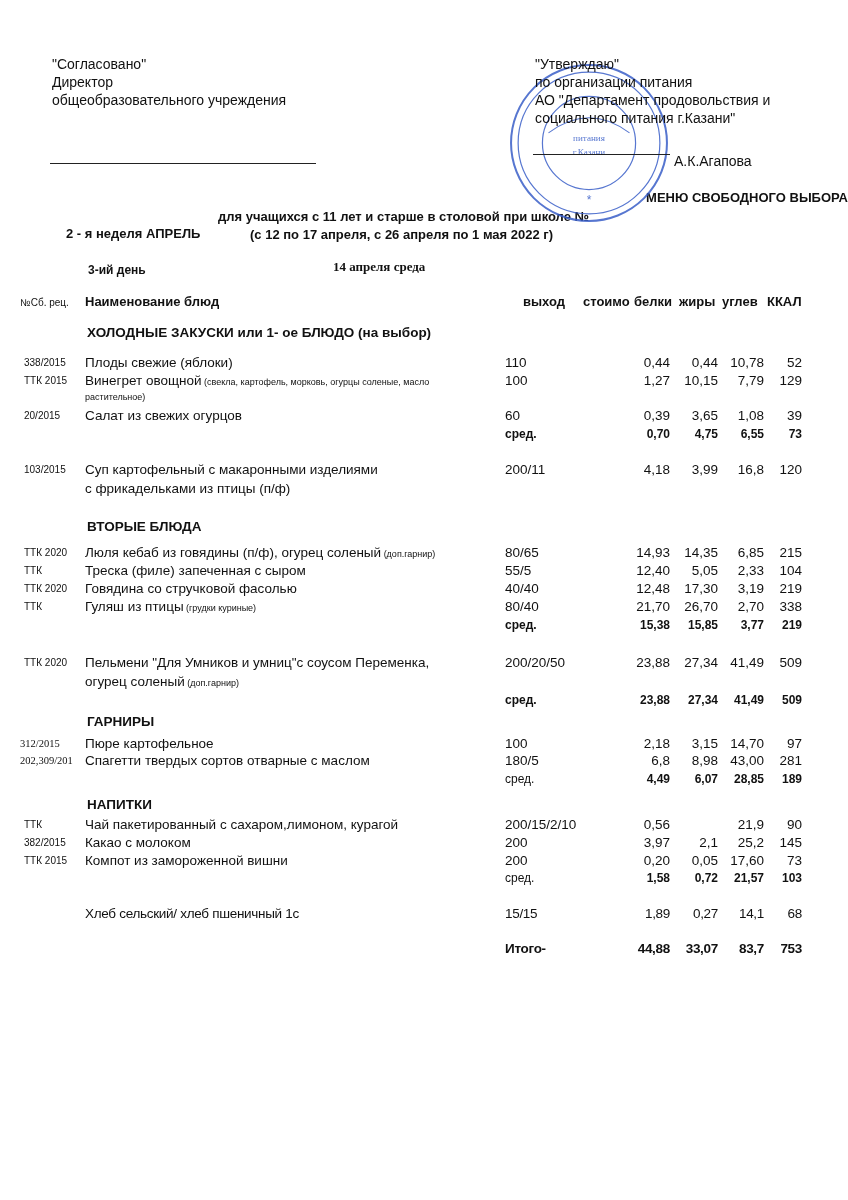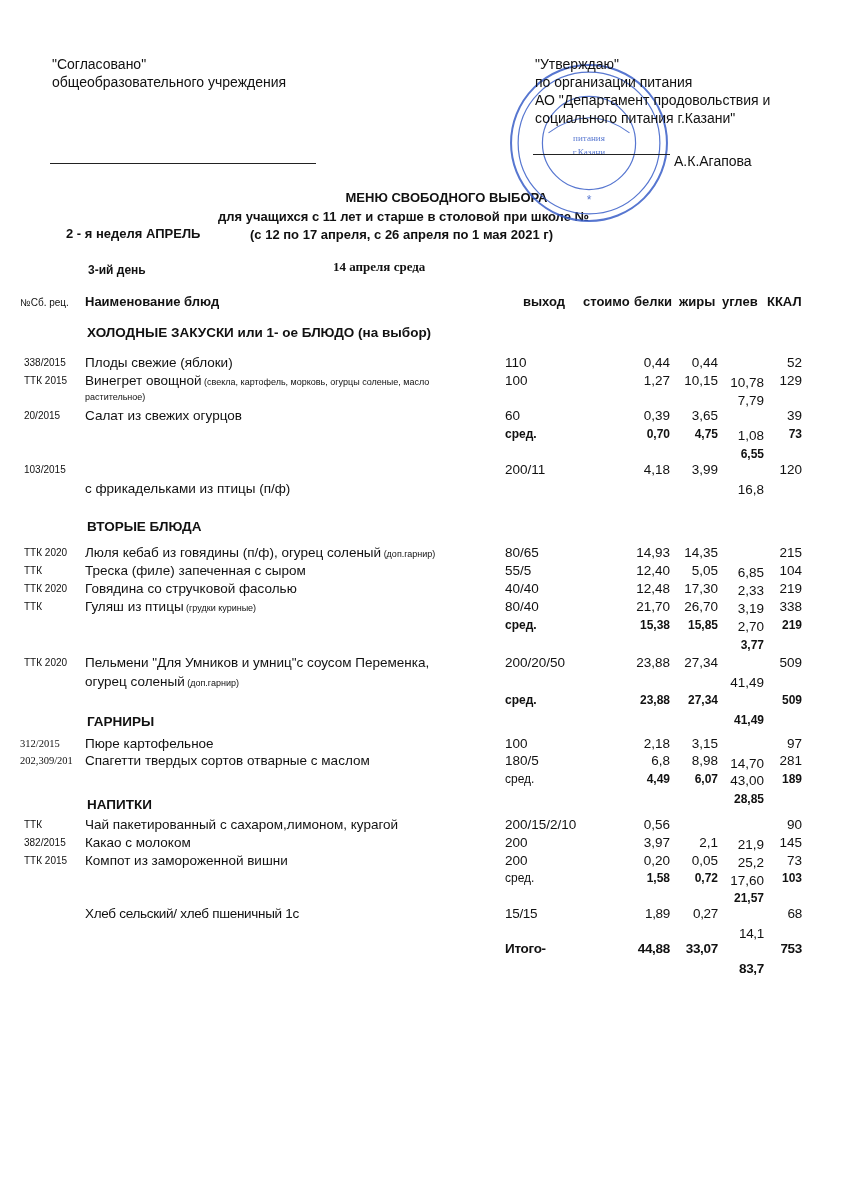--- a/index.html
+++ b/index.html
@@ -6,50 +6,51 @@
   body { width: 848px; height: 1200px; position: relative; overflow: hidden;
          font-family: "Liberation Sans", sans-serif; color: #111; }
   .abs { position: absolute; white-space: nowrap; }
   .hdr-left { left: 52px; top: 55px; font-size: 14px; line-height: 18px; }
   .hdr-right { left: 535px; top: 55px; font-size: 14px; line-height: 18px; z-index: 2; }
   .sign-line-left { position: absolute; left: 50px; top: 163px; width: 266px; border-top: 1px solid #222; }
   .sign-line-right { position: absolute; left: 533px; top: 154px; width: 137px; border-top: 1px solid #222; z-index: 2; }
   .signer { left: 674px; top: 153px; font-size: 14px; z-index: 2; }
   .stamp { position: absolute; left: 508px; top: 62px; width: 162px; height: 162px; z-index: 1; opacity: 0.85; }
   .title { left: 0; width: 848px; text-align: center; font-weight: bold; font-size: 13px; }
-  .t1 { top: 190px; padding-left: 45px; box-sizing: border-box; width: 848px; text-align: center; }
+  .t1 { top: 190px; padding-left: 45px; box-sizing: border-box; width: 848px; text-align: right; }
   .t2 { top: 209px; left: 218px; font-weight: bold; font-size: 13px; }
   .week { left: 66px; top: 226px; font-weight: bold; font-size: 13px; }
   .t3 { top: 227px; left: 250px; font-weight: bold; font-size: 13px; }
   .day { left: 88px; top: 263px; font-weight: bold; font-size: 12px; }
   .date { left: 333px; top: 259px; font-family: Liberation Serif, serif; font-weight: bold; font-size: 13px; }
   .col-head { top: 294px; font-weight: bold; font-size: 13px; }
   .col-head.code { font-weight: normal; font-size: 10px; left: 20px; top: 297px; }
   .row { position: absolute; left: 0; width: 720px; height: 18px; font-size: 13.5px; }
   .row .code { position: absolute; left: 24px; top: 2px; font-size: 10px; }
   .row .code.serif { font-family: "Liberation Serif", serif; font-size: 10.5px; left: 20px; }
   .row .name { position: absolute; left: 85px; top: 0; white-space: nowrap; }
   .row .small { font-size: 9px; }
   .row .out { position: absolute; left: 505px; width: 70px; }
   .row .num { position: absolute; text-align: right; }
   .c-b { left: 612px; width: 58px; }
   .c-z { left: 670px; width: 48px; }
-  .c-u { left: 716px; width: 48px; margin-top: 20px; }
+  .c-u { left: 716px; width: 48px; }
   .c-k { left: 764px; width: 38px; }
   .sec { position: absolute; left: 87px; font-weight: bold; font-size: 13.5px; white-space: nowrap; }
   .avg { font-weight: bold; font-size: 12px; }
   .avg .out { font-size: 12px; }
   .avg.light .out { font-weight: normal; }
   .cond { font-stretch: condensed; letter-spacing: -0.3px; }
 </style>
 </head>
 <body>
 
 <div class="abs hdr-left">
   <div>"Согласовано"</div>
+  <div>Директор</div>
   <div>общеобразовательного учреждения</div>
 </div>
 <div class="sign-line-left"></div>
 
 <svg class="stamp" viewBox="0 0 160 160">
   <circle cx="80" cy="80" r="77" fill="none" stroke="#3a5fc8" stroke-width="2"></circle>
   <circle cx="80" cy="80" r="70" fill="none" stroke="#3a5fc8" stroke-width="1.2"></circle>
   <circle cx="80" cy="80" r="46" fill="none" stroke="#3a5fc8" stroke-width="1.2"></circle>
   <path d="M40 70 Q80 40 120 70" fill="none" stroke="#3a5fc8" stroke-width="1"></path>
   <text x="80" y="78" font-size="9" text-anchor="middle" fill="#3a5fc8" font-family="Liberation Serif, serif">питания</text>
@@ -62,21 +63,21 @@
   <div>по организации питания</div>
   <div>АО "Департамент продовольствия и</div>
   <div>социального питания г.Казани"</div>
 </div>
 <div class="sign-line-right"></div>
 <div class="abs signer">А.К.Агапова</div>
 
 <div class="abs title t1">МЕНЮ  СВОБОДНОГО  ВЫБОРА</div>
 <div class="abs t2">для  учащихся с 11 лет и старше  в  столовой при школе   №</div>
 <div class="abs week">2 - я неделя АПРЕЛЬ</div>
-<div class="abs t3">(с 12 по 17 апреля, с 26 апреля по 1 мая 2021 г)</div>
+<div class="abs t3">(с 12 по 17 апреля, с 26 апреля по 1 мая 2022 г)</div>
 <div class="abs day">3-ий день</div>
 <div class="abs date">14 апреля     среда</div>
 
 <div class="abs col-head code">№Сб. рец.</div>
 <div class="abs col-head" style="left:85px">Наименование  блюд</div>
 <div class="abs col-head" style="left:523px">выход</div>
 <div class="abs col-head" style="left:583px">стоимо</div>
 <div class="abs col-head" style="left:634px">белки</div>
 <div class="abs col-head" style="left:679px">жиры</div>
 <div class="abs col-head" style="left:722px">углев</div>
@@ -117,20 +118,21 @@
 <div class="row avg" style="top:427px">
   <span class="out">сред.</span>
   <span class="num c-b">0,70</span>
   <span class="num c-z">4,75</span>
   <span class="num c-u">6,55</span>
   <span class="num c-k">73</span>
 </div>
 
 <div class="row" style="top:462px">
   <span class="code">103/2015</span>
+  <span class="name">Суп картофельный с макаронными изделиями</span>
   <span class="out">200/11</span>
   <span class="num c-b">4,18</span>
   <span class="num c-z">3,99</span>
   <span class="num c-u">16,8</span>
   <span class="num c-k">120</span>
 </div>
 <div class="row" style="top:481px">
   <span class="name">с фрикадельками из птицы (п/ф)</span>
 </div>
 

